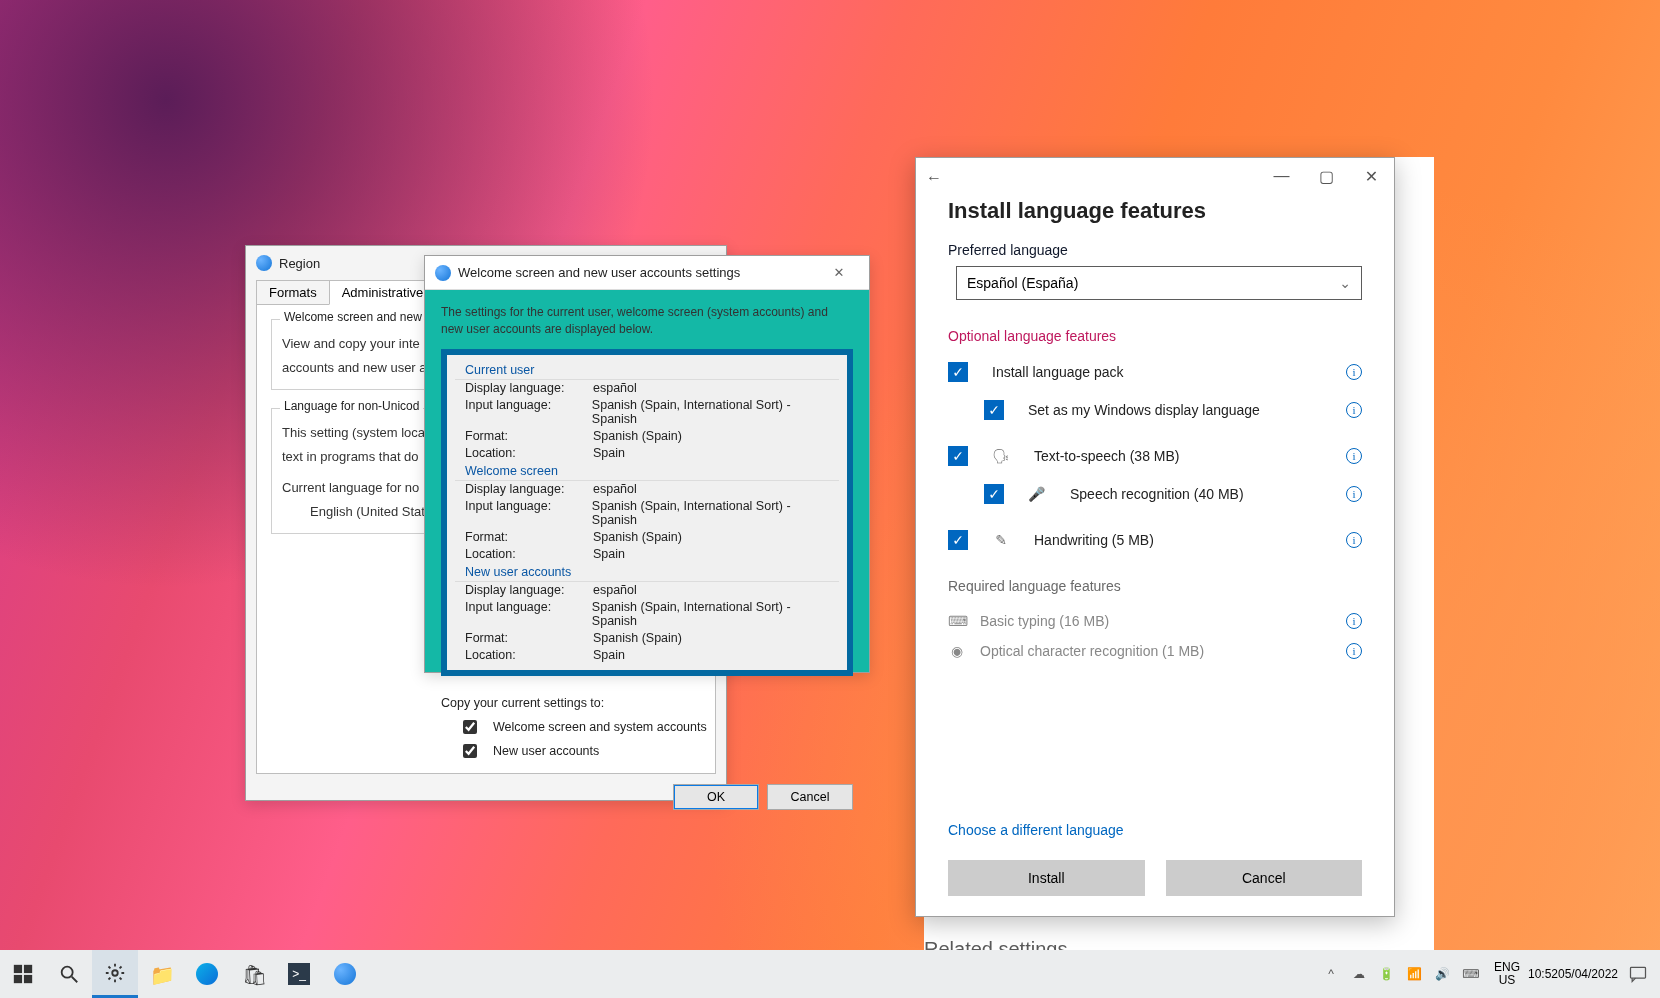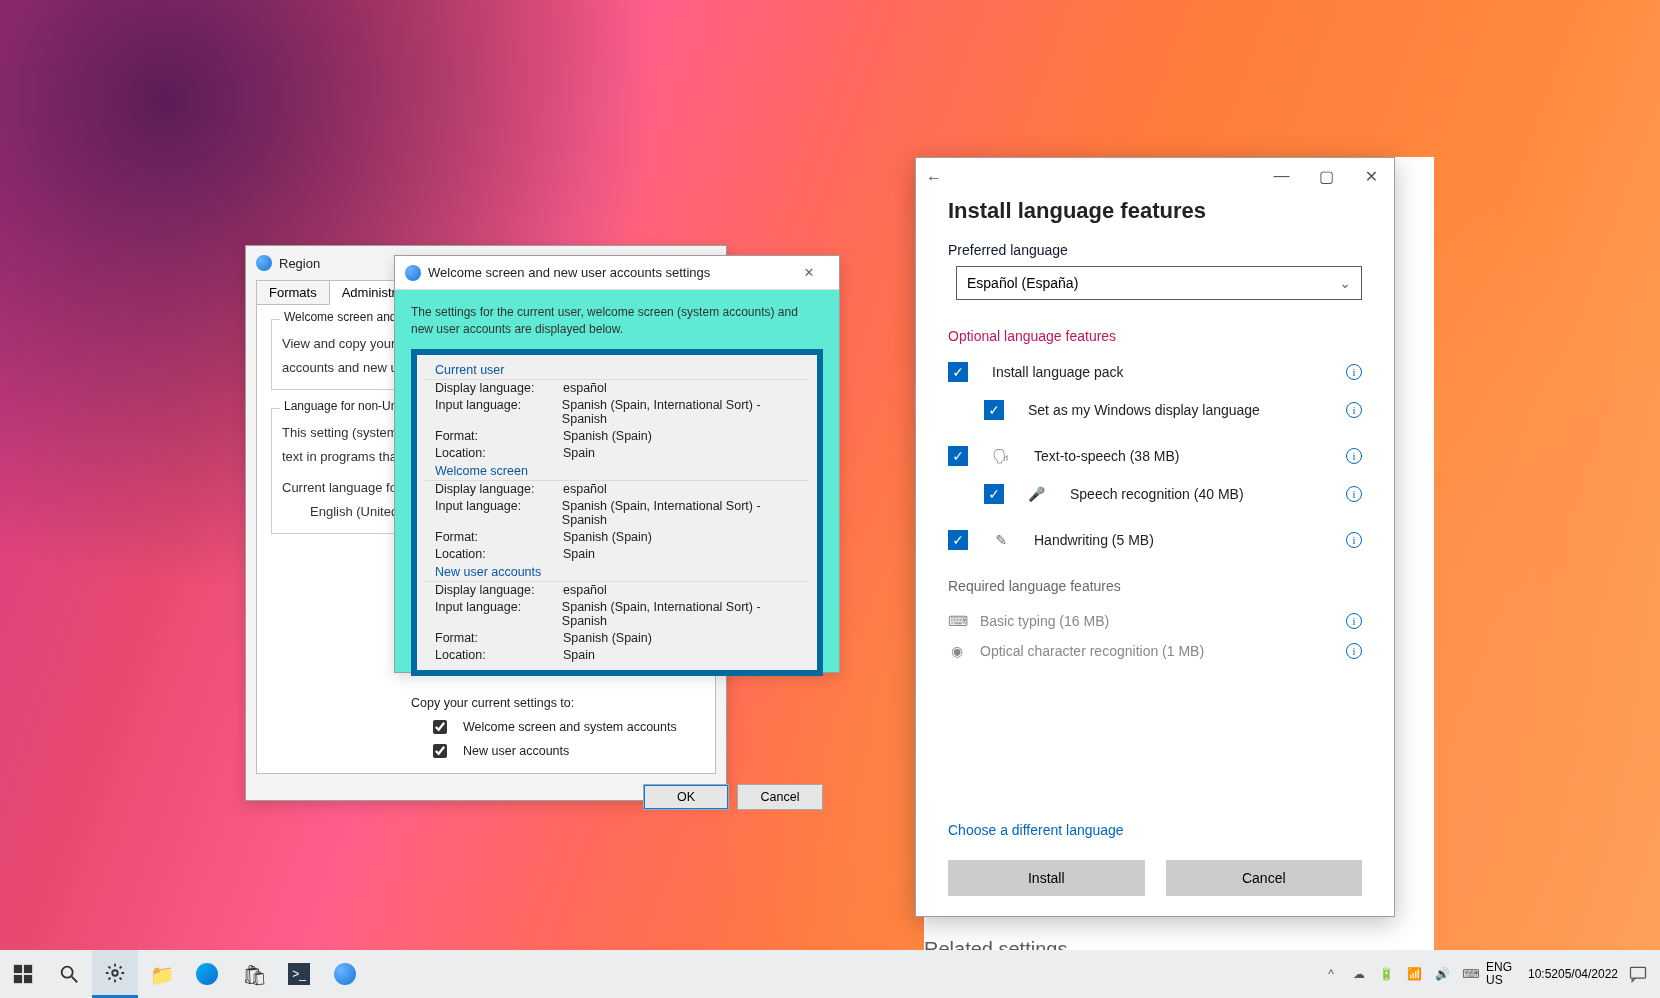--- a/index.html
+++ b/index.html
@@ -25,21 +25,21 @@
 .globe-icon{width:16px;height:16px;margin-right:7px;display:inline-block;border-radius:50%;background:radial-gradient(circle at 30% 30%,#6ab4ff,#1676d8);}
 .tabs { display:flex; gap:0; padding:0 10px; font-size:13px; }
 .tab { padding:4px 12px 4px; border:1px solid #bdbdbd; background:#f4f4f4; margin-right:-1px; cursor:pointer;}
 .tab.active { background:#fff; border-bottom-color:#fff; position:relative; z-index:1;}
 .tab-panel { background:#fff; margin:0 10px 10px 10px; border:1px solid #bdbdbd; margin-top:-1px; padding:14px; height:470px; position:relative; font-size:13px; color:#222;}
 .group { border:1px solid #d0d0d0; padding:10px 10px 12px 10px; margin-bottom:18px; position:relative;}
 .group-title{ position:absolute; top:-10px; left:8px; background:#fff; padding:0 4px; font-size:12px;}
 .truncated {margin-top:4px; color:#333; line-height:1.5;}
 
 
-#welcome-win { left:394px; top:255px; width:446px; height:418px; background:#5eead4; }
+#welcome-win { left:424px; top:255px; width:446px; height:418px; background:#14b8a6; }
 #welcome-win .titlebar { background:#fff; height:34px; border-bottom:1px solid #dcdcdc; font-size:13px;}
 #welcome-win .close-btn { margin-left:auto; width:40px; height:100%; display:flex; align-items:center; justify-content:center; cursor:pointer; color:#666;}
 #welcome-win .content { padding:14px 16px 12px 16px; font-size:12.5px; color:#222; }
 .desc { font-size:12px; color:#333; line-height:1.45; margin-bottom:10px;}
 .outlined { border:6px solid #0369a1; padding:6px 0 6px 0; background:#f0f0f0;}
 .section-h { color:#0a57a4; font-size:12.5px; padding:2px 10px; border-bottom:1px solid #dcdcdc; margin:0 8px;}
 .kv { display:flex; padding:1.5px 10px 1.5px 18px; font-size:12.5px;}
 .kv .k { width:128px; }
 .copylbl { margin-top:20px; font-size:12.5px;}
 .chkline { display:flex; align-items:center; gap:16px; margin-top:10px; margin-left:22px; font-size:12.5px;}
@@ -76,21 +76,21 @@
 .modalbtns{position:absolute;bottom:20px;left:32px;right:32px;display:flex;gap:21px;}
 .modalbtns button{flex:1;height:36px;border:none;background:#ccc;font-size:14px;cursor:pointer;}
 
 
 #taskbar{position:absolute;left:0;right:0;bottom:0;height:48px;background:#ebedee;display:flex;align-items:center;z-index:50;font-size:12px;}
 .tbtn{width:46px;height:48px;display:flex;align-items:center;justify-content:center;cursor:pointer;color:#333;}
 .tbtn.active{background:#d8e1e8;border-bottom:3px solid #1b77cb;}
 .tbtn svg,.tbtn .ic{width:22px;height:22px;}
 #tray{margin-left:auto;display:flex;align-items:center;height:100%;gap:2px;padding-right:2px;}
 #tray .ticon{width:26px;height:48px;display:flex;align-items:center;justify-content:center;color:#555;cursor:pointer;}
-.langblock{display:flex;flex-direction:column;justify-content:center;width:42px;font-size:12px;line-height:1.1;cursor:pointer;}
+.langblock{display:flex;flex-direction:column;align-items:center;justify-content:center;width:42px;font-size:12px;line-height:1.1;cursor:pointer;}
 .clockblock{display:flex;align-items:center;justify-content:center;width:86px;font-size:12px;line-height:1.2;cursor:pointer;}
 .notif{width:40px;display:flex;align-items:center;justify-content:center;cursor:pointer;}
 </style>
 </head>
 <body>
 
 <div id="region-win" class="win">
   <div class="titlebar">
     <span class="globe-icon"></span>
     <span>Region</span>

